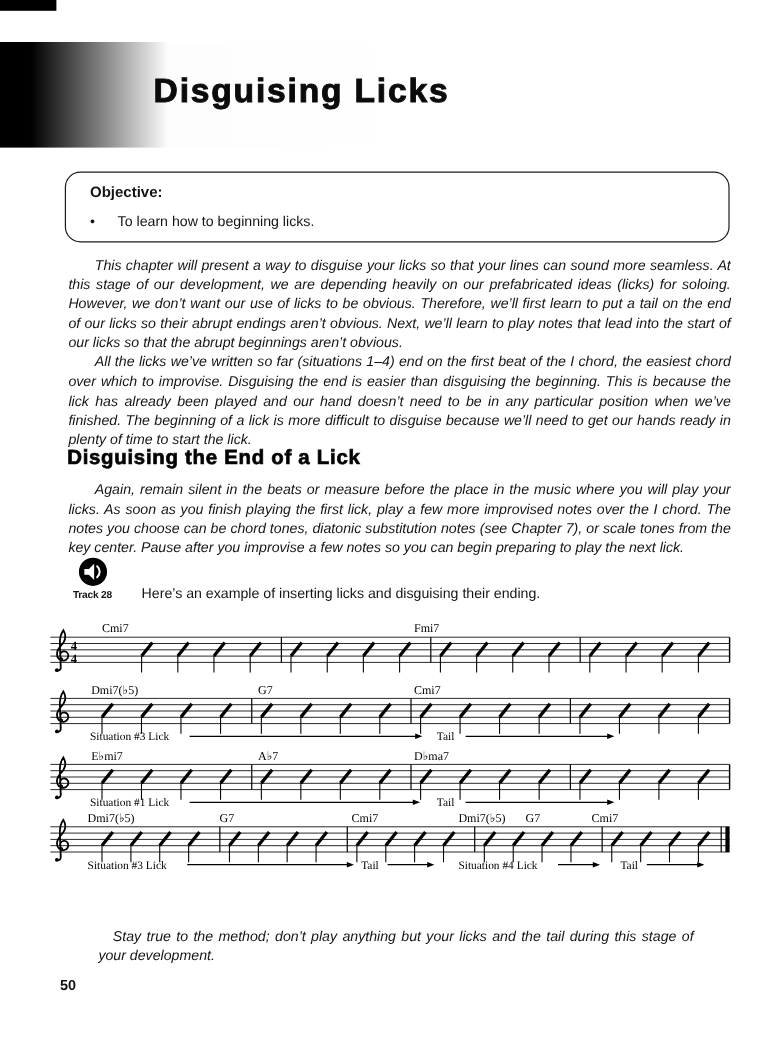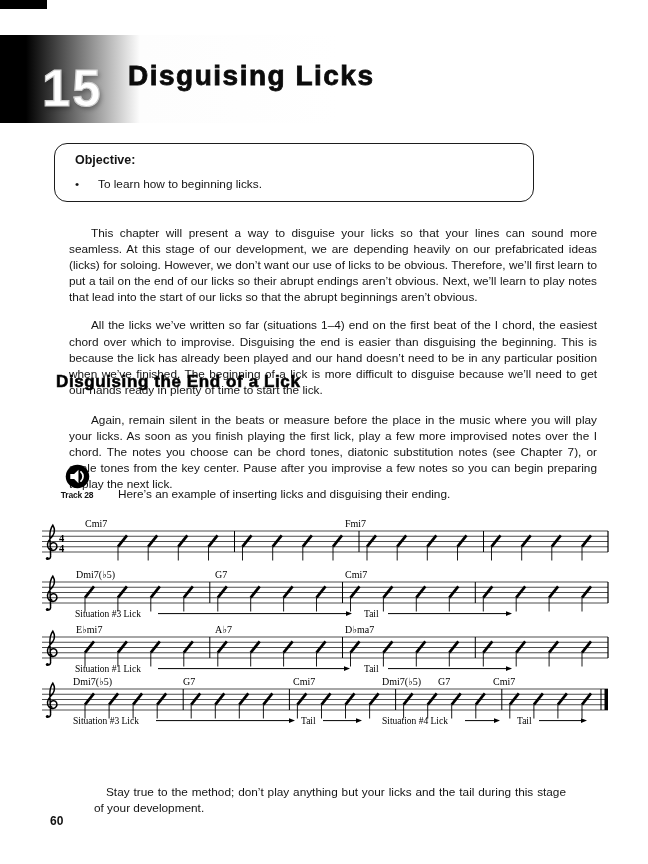--- a/index.html
+++ b/index.html
@@ -12,30 +12,30 @@
                background:linear-gradient(90deg,#000 0,#000 26px,#fdfdfd 140px,#fff 100%);}
   .chapter-number{position:absolute;left:42px;top:63px;font-size:51px;line-height:1;
                   font-weight:bold;color:#fff;letter-spacing:2px;
                   -webkit-text-stroke:1.2px #cdcdcd;
                   text-shadow:2px 3px 4px rgba(0,0,0,.28);}
   .page-title{position:absolute;left:112px;top:46px;margin:16px;font-size:28px;line-height:1;
               font-weight:bold;letter-spacing:1.5px;color:#0b0b0b;
               -webkit-text-stroke:.8px #0b0b0b;}
 
   
-  .objective-box{position:absolute;left:54px;top:143px;width:480px;height:59px;
+  .objective-box{position:absolute;left:54px;top:143px;width:554px;height:59px;
                  box-sizing:border-box;border:1.4px solid #1d1d1d;border-radius:13px;
                  padding:9px 20px 0 20px;}
   .obj-heading{font-size:12.5px;font-weight:bold;}
   .obj-bullet-row{margin-top:10px;font-size:11.8px;display:flex;}
   .obj-bullet-row .bullet{width:23px;flex:0 0 23px;}
 
   
-  .body-copy p{margin:12px;font-size:11.8px;line-height:16.1px;text-align:justify;
-               text-indent:22px;color:#141414;}
+  .body-copy p{margin:0;font-size:11.8px;line-height:16.1px;text-align:justify;
+               text-indent:22px;color:#141414;font-style:italic;}
   .intro{position:absolute;left:57px;top:213px;width:552px;}
   .section-heading{position:absolute;left:56px;top:373px;margin:0;font-size:17px;line-height:1;
                    font-weight:bold;letter-spacing:.6px;color:#000000;
                    -webkit-text-stroke:.6px #0b0b0b;}
   .section-para{position:absolute;left:57px;top:400px;width:552px;}
 
   
   .track-block{position:absolute;left:58px;top:464px;width:38px;text-align:center;}
   .speaker{width:25px;height:25px;display:block;margin:0 auto;}
   .track-label{font-size:8.5px;font-weight:bold;letter-spacing:-.2px;white-space:nowrap;margin-top:1px;}
@@ -52,21 +52,20 @@
   .closing p{text-indent:12px;}
   .page-number{position:absolute;left:50px;top:814px;font-size:12px;font-weight:bold;color:#111;}
 </style>
 </head>
 <body>
 
 <div class="page">
 
   <div class="corner-bar"></div>
   <div class="header-band"></div>
-  <div class="chapter-number">15</div>
   <h1 class="page-title">Disguising Licks</h1>
 
   <div class="objective-box">
     <div class="obj-heading">Objective:</div>
     <div class="obj-bullet-row">
       <span class="bullet">•</span>
       <span>To learn how to beginning licks.</span>
     </div>
   </div>
 
@@ -320,14 +319,14 @@
         <text x="477" y="35" class="slabel">Tail</text>
         <line x1="499" y1="31.6" x2="543" y2="31.6" stroke="#000" stroke-width="1"></line>
         <polygon points="547,31.6 541,29.3 541,33.9" fill="#000"></polygon>
       </g>
     </svg>
 
   <div class="body-copy closing">
     <p>Stay true to the method; don’t play anything but your licks and the tail during this stage of your development.</p>
   </div>
 
-  <div class="page-number">60</div>
+  <div class="page-number">50</div>
 </div>
 
 </body></html>

